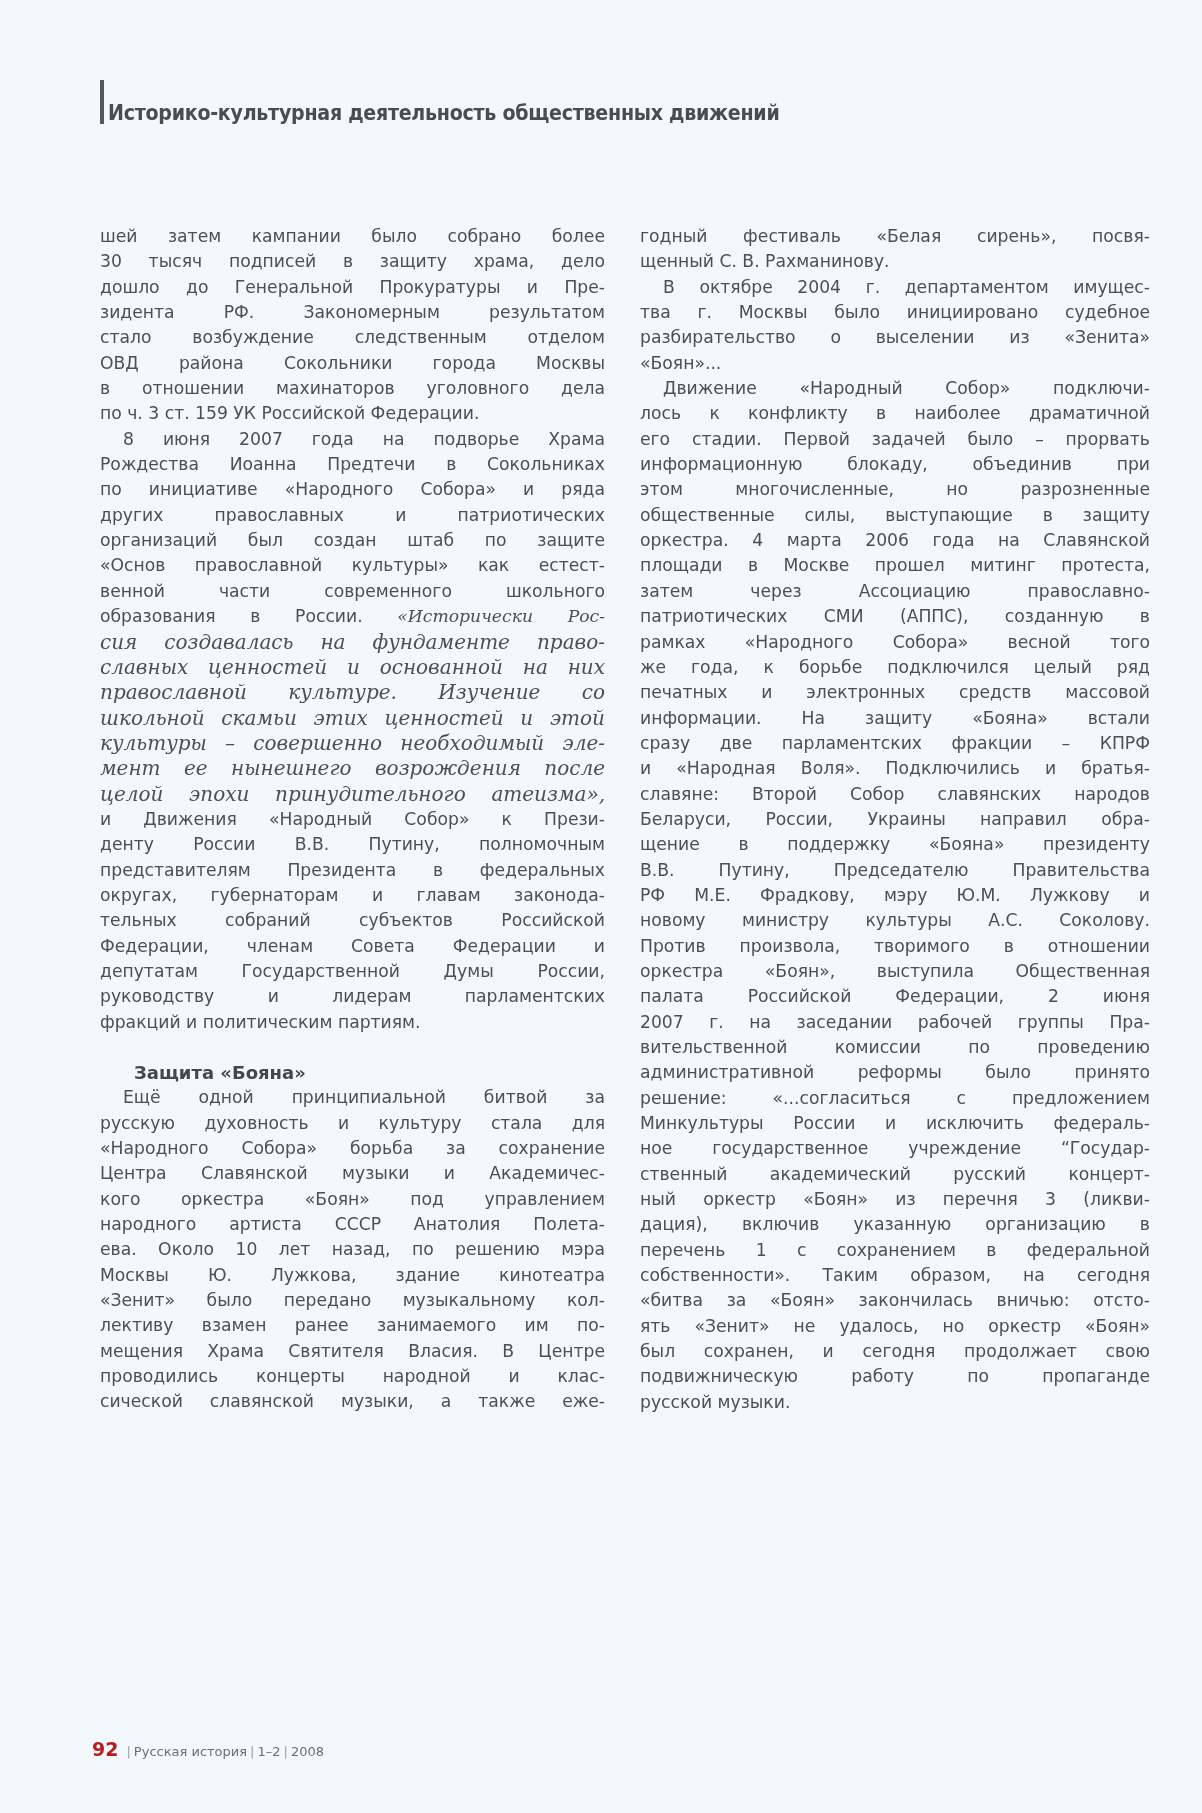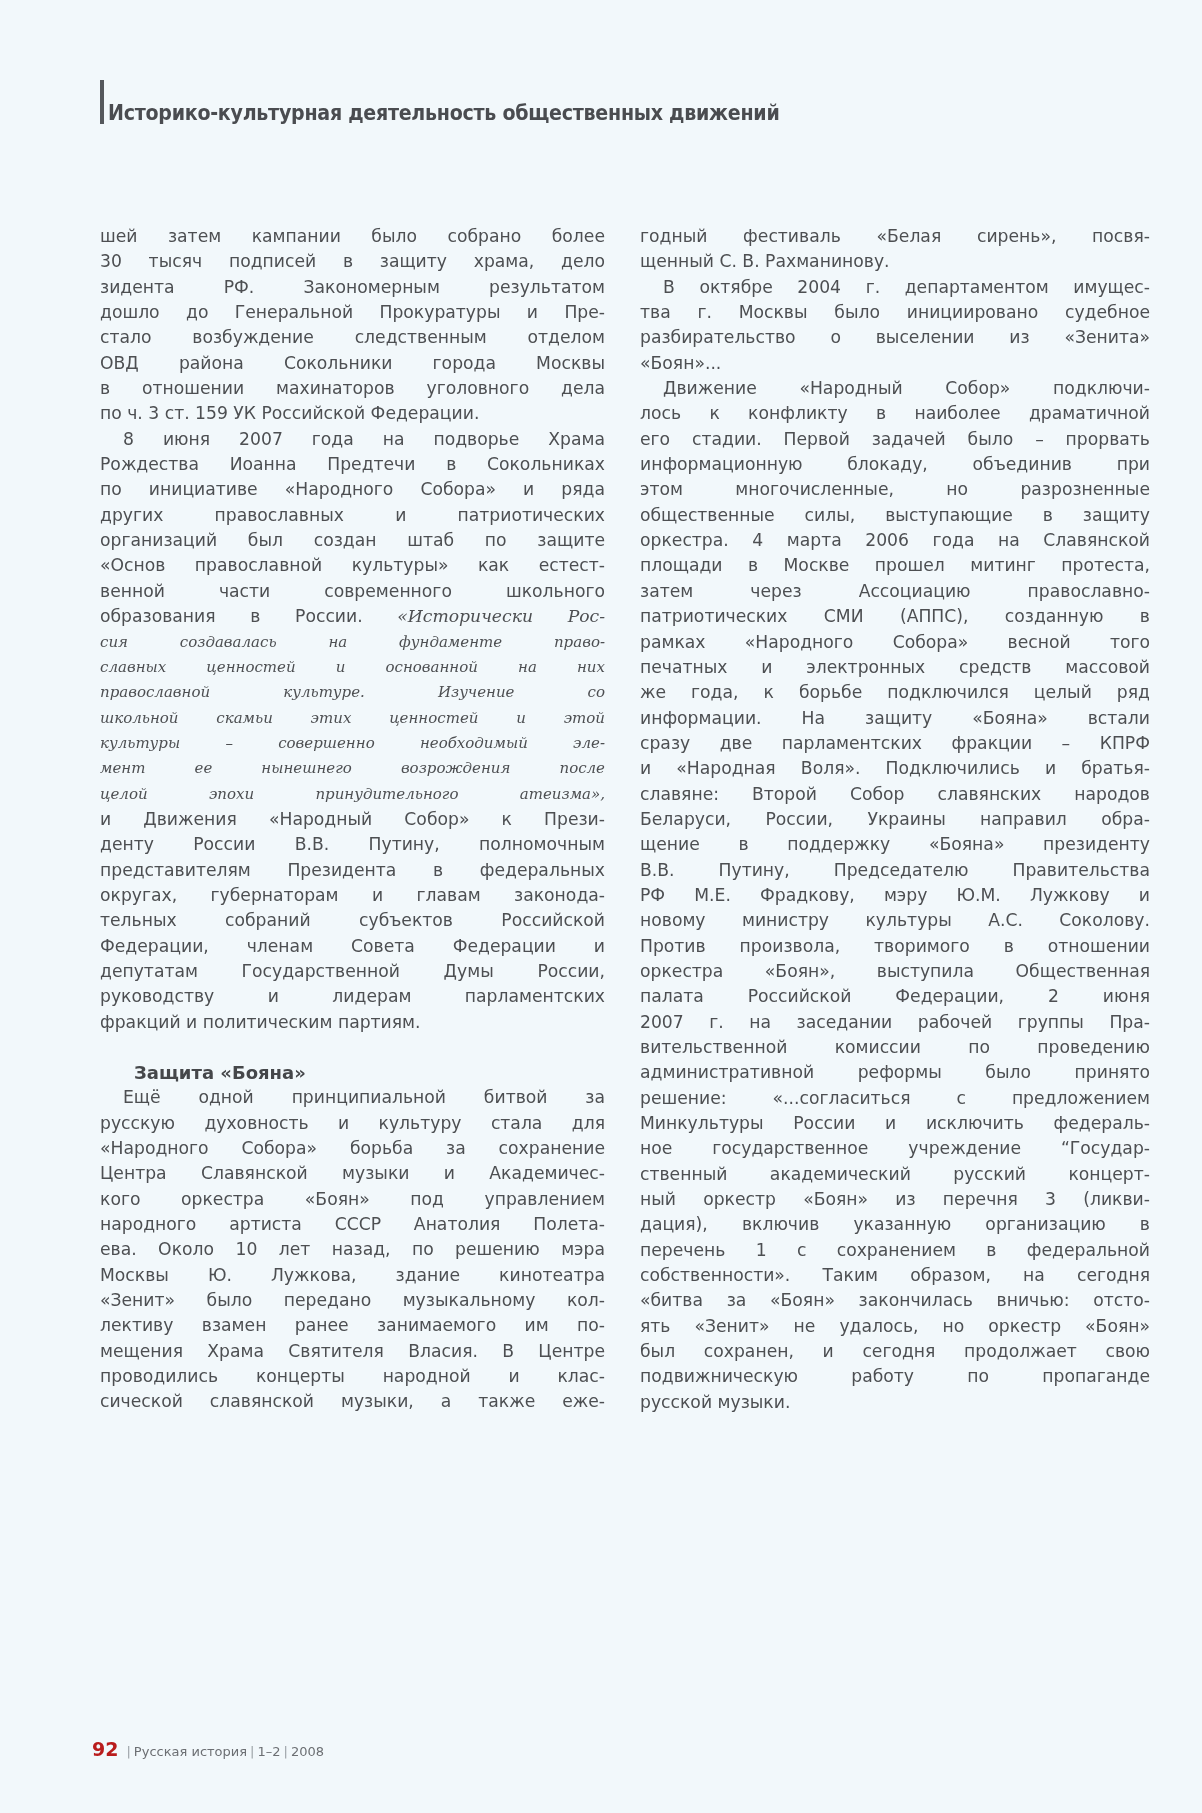--- a/index.html
+++ b/index.html
@@ -53,21 +53,21 @@
   .line {
     display: block;
     height: 25.35px;
     white-space: nowrap;
     text-align: justify;
     text-align-last: justify;
     overflow: hidden;
   }
   .line.last { text-align-last: left; }
   .line.indent { padding-left: 23px; }
-  .line.it { font-style: italic; font-family: "DejaVu Serif", serif; font-size: 15px; }
+  .line.it { font-style: italic; font-family: "DejaVu Serif", serif; font-size: 20px; }
   .gap { display: block; height: 25px; }
   .section-heading {
     display: block;
     height: 25.35px;
     font-weight: bold;
     padding-left: 34px;
     color: #45474a;
     font-size: 18px;
   }
   .folio {
@@ -91,22 +91,22 @@
 <body>
 
 <div class="running-head">
   <span class="bar"></span>
   <span class="title">Историко-культурная деятельность общественных движений</span>
 </div>
 
 <div class="column col-left" id="col-left">
     <span class="line">шей затем кампании было собрано более</span>
     <span class="line">30 тысяч подписей в защиту храма, дело</span>
+    <span class="line">дошло до Генеральной Прокуратуры и Пре-</span>
     <span class="line">зидента РФ. Закономерным результатом</span>
-    <span class="line">дошло до Генеральной Прокуратуры и Пре-</span>
     <span class="line">стало возбуждение следственным отделом</span>
     <span class="line">ОВД района Сокольники города  Москвы</span>
     <span class="line">в отношении  махинаторов уголовного дела</span>
     <span class="line last">по ч. 3 ст. 159 УК Российской Федерации.</span>
     <span class="line indent">8 июня 2007 года на подворье Храма</span>
     <span class="line">Рождества Иоанна Предтечи в Сокольниках</span>
     <span class="line">по инициативе «Народного Собора» и ряда</span>
     <span class="line">других православных и патриотических</span>
     <span class="line">организаций был создан штаб по защите</span>
     <span class="line">«Основ православной культуры» как естест-</span>
@@ -155,22 +155,22 @@
     <span class="line">лось к конфликту в наиболее драматичной</span>
     <span class="line">его стадии. Первой задачей было – прорвать</span>
     <span class="line">информационную блокаду, объединив при</span>
     <span class="line">этом многочисленные, но разрозненные</span>
     <span class="line">общественные силы, выступающие в защиту</span>
     <span class="line">оркестра. 4 марта 2006 года на Славянской</span>
     <span class="line">площади в Москве прошел митинг протеста,</span>
     <span class="line">затем через Ассоциацию православно-</span>
     <span class="line">патриотических СМИ (АППС), созданную в</span>
     <span class="line">рамках «Народного Собора» весной того</span>
+    <span class="line">же года, к борьбе подключился целый ряд</span>
     <span class="line">печатных и электронных средств массовой</span>
-    <span class="line">же года, к борьбе подключился целый ряд</span>
     <span class="line">информации. На защиту «Бояна» встали</span>
     <span class="line">сразу две парламентских фракции – КПРФ</span>
     <span class="line">и «Народная Воля». Подключились и братья-</span>
     <span class="line">славяне: Второй Собор славянских народов</span>
     <span class="line">Беларуси, России, Украины направил обра-</span>
     <span class="line">щение в поддержку «Бояна» президенту</span>
     <span class="line">В.В. Путину, Председателю Правительства</span>
     <span class="line">РФ М.Е. Фрадкову, мэру Ю.М. Лужкову и</span>
     <span class="line">новому министру культуры А.С. Соколову.</span>
     <span class="line">Против произвола, творимого в отношении</span>

